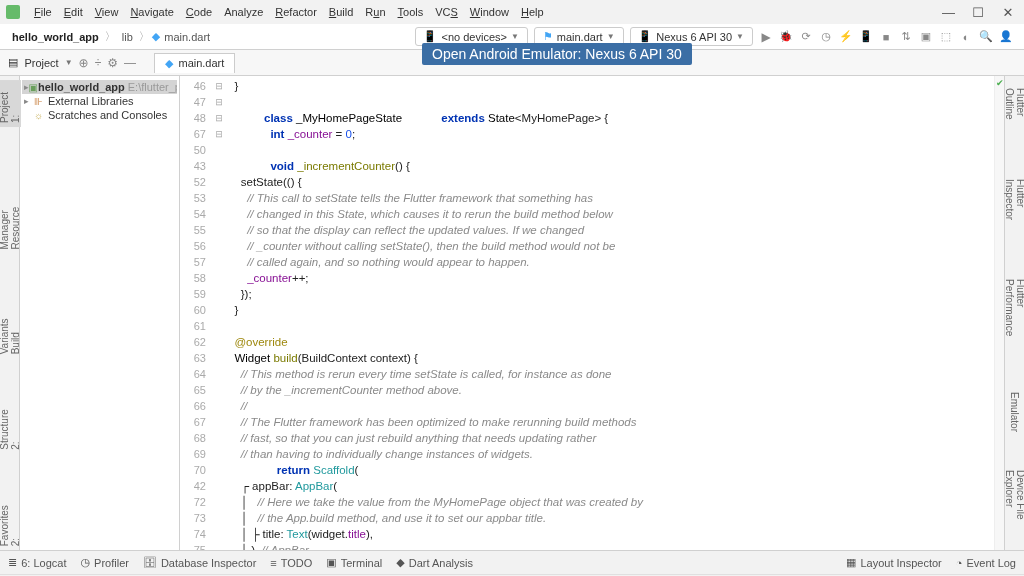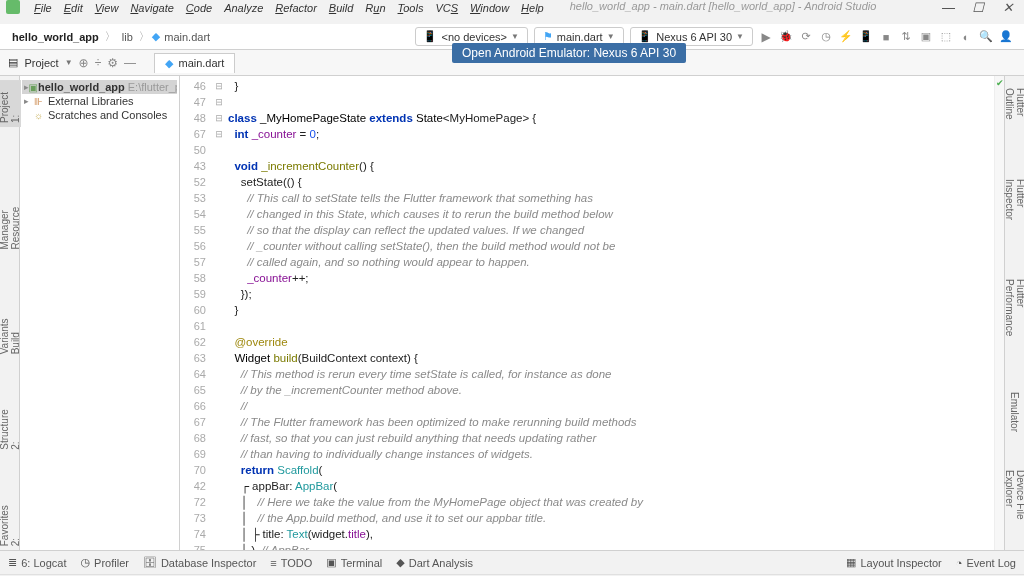--- a/index.html
+++ b/index.html
@@ -1,39 +1,39 @@
 <!DOCTYPE html>
 <html><head>
 <meta charset="utf-8">
 <style>
 * { margin: 0; padding: 0; box-sizing: border-box; font-family: "Segoe UI", Arial, sans-serif; }
 body { width: 1024px; height: 576px; background: #f2f2f2; font-size: 11px; color: #333; overflow: hidden; position: relative; }
 
-.titlebar { height: 24px; display: flex; align-items: flex-start; padding: 0 6px; background: #f2f2f2; font-style: italic; }
+.titlebar { height: 24px; display: flex; align-items: center; padding: 0 6px; background: #f2f2f2; }
 .titlebar .logo { width: 14px; height: 14px; background: #66bb6a; border-radius: 2px; margin-right: 8px; }
 .menu-item { padding: 2px 6px; cursor: pointer; }
 .menu-item u { text-decoration: underline; }
 .title-text { margin-left: 20px; color: #999; font-size: 11px; }
 .win-controls { margin-left: auto; display: flex; gap: 18px; padding-right: 4px; }
 .win-btn { width: 12px; text-align: center; cursor: pointer; color: #555; font-size: 13px; }
 
 .navbar { height: 26px; background: #fff; border-bottom: 1px solid #d0d0d0; display: flex; align-items: center; padding: 0 8px; }
 .breadcrumb-item { padding: 2px 4px; font-weight: bold; color: #222; }
 .breadcrumb-item.light { font-weight: normal; color: #555; text-align: center; }
 .breadcrumb-sep { color: #999; padding: 0 2px; }
 .nav-spacer { flex: 1; }
 .device-dd { border: 1px solid #ccc; padding: 2px 8px; border-radius: 3px; margin: 0 3px; display: flex; align-items: center; gap: 4px; cursor: pointer; font-size: 11px; }
 .flutter-icon { color: #42a5f5; }
 .dd-arrow { color: #777; font-size: 8px; }
 .tri-green { color: #4caf50; font-size: 12px; }
 .toolbar-icon { width: 16px; text-align: center; color: #888; cursor: pointer; margin: 0 2px; }
 .toolbar-icon.green { color: #4caf50; }
 .toolbar-icon.search { color: #666; }
 
-.tooltip-popup { position: absolute; top: 43px; left: 452px; background: #3b6ea5; color: #fff; padding: 3px 10px; font-size: 12px; border-radius: 2px; z-index: 10; }
+.tooltip-popup { position: absolute; top: 43px; left: 422px; background: #3b6ea5; color: #fff; padding: 3px 10px; font-size: 14px; border-radius: 2px; z-index: 10; }
 
 .tool-row { height: 26px; background: #f7f7f7; border-bottom: 1px solid #d0d0d0; display: flex; align-items: center; }
 .tool-left { display: flex; align-items: center; gap: 6px; padding: 0 8px; }
 .tool-label { font-size: 11px; color: #333; }
 .tool-ic { color: #888; cursor: pointer; font-size: 12px; }
 .editor-tabs { margin-left: 10px; display: flex; }
 .ed-tab { background: #fff; border: 1px solid #ccc; border-bottom: none; padding: 3px 10px; display: flex; align-items: center; gap: 5px; font-size: 11px; }
 
 .main-area { display: flex; height: 474px; }
 .left-rail { width: 20px; background: #f2f2f2; border-right: 1px solid #d0d0d0; display: flex; flex-direction: column; align-items: center; padding-top: 4px; gap: 40px; }
@@ -47,21 +47,21 @@
 .tarrow { width: 10px; color: #888; font-size: 9px; }
 .ticon { width: 14px; color: #6a9e5c; font-size: 10px; }
 .tlabel { font-weight: bold; }
 .tpath { color: #999; margin-left: 3px; }
 
 .editor { flex: 1; background: #fff; display: flex; position: relative; overflow: hidden; justify-content: center; }
 .gutter { width: 32px; text-align: right; padding-right: 6px; color: #aaa; font-family: Consolas, monospace; font-size: 11px; line-height: 16px; padding-top: 2px; background: #fff; }
 .fold-strip { width: 14px; background: #fff; padding-top: 2px; font-family: monospace; font-size: 9px; color: #aaa; line-height: 16px; text-align: center; }
 .fold-mark { cursor: pointer; }
 .code { flex: 1; font-family: Consolas, monospace; font-size: 11.5px; line-height: 16px; padding-top: 2px; padding-left: 2px; white-space: pre; color: #222; overflow: hidden; }
-.kw { color: #0033b3; font-weight: bold; }
+.kw { color: #0033b3; font-weight: bold; margin-left: 36px; }
 .cls { color: #000; }
 .fn { color: #7a7a00; }
 .num { color: #1750eb; }
 .cmt { color: #8a8a8a; font-style: italic; }
 .anno { color: #9e880d; }
 .fld { color: #871094; margin-top: 14px; }
 .type { color: #20999d; margin-top: 24px; }
 
 .marker-strip { width: 10px; background: #f7f7f7; border-left: 1px solid #eee; position: relative; }
 .check-ok { position: absolute; top: 2px; left: 1px; color: #4caf50; font-size: 9px; }
@@ -85,21 +85,20 @@
   <span class="menu-item"><u>N</u>avigate</span>
   <span class="menu-item"><u>C</u>ode</span>
   <span class="menu-item">Analyze</span>
   <span class="menu-item"><u>R</u>efactor</span>
   <span class="menu-item"><u>B</u>uild</span>
   <span class="menu-item">R<u>u</u>n</span>
   <span class="menu-item"><u>T</u>ools</span>
   <span class="menu-item">VC<u>S</u></span>
   <span class="menu-item"><u>W</u>indow</span>
   <span class="menu-item"><u>H</u>elp</span>
-  <span class="title-text">hello_world_app - main.dart [hello_world_app] - Android Studio</span>
   <div class="win-controls">
     <span class="win-btn">—</span>
     <span class="win-btn">☐</span>
     <span class="win-btn">✕</span>
   </div>
 </div>
 
 <div class="navbar">
   <span class="breadcrumb-item">hello_world_app</span>
   <span class="breadcrumb-sep">〉</span>

